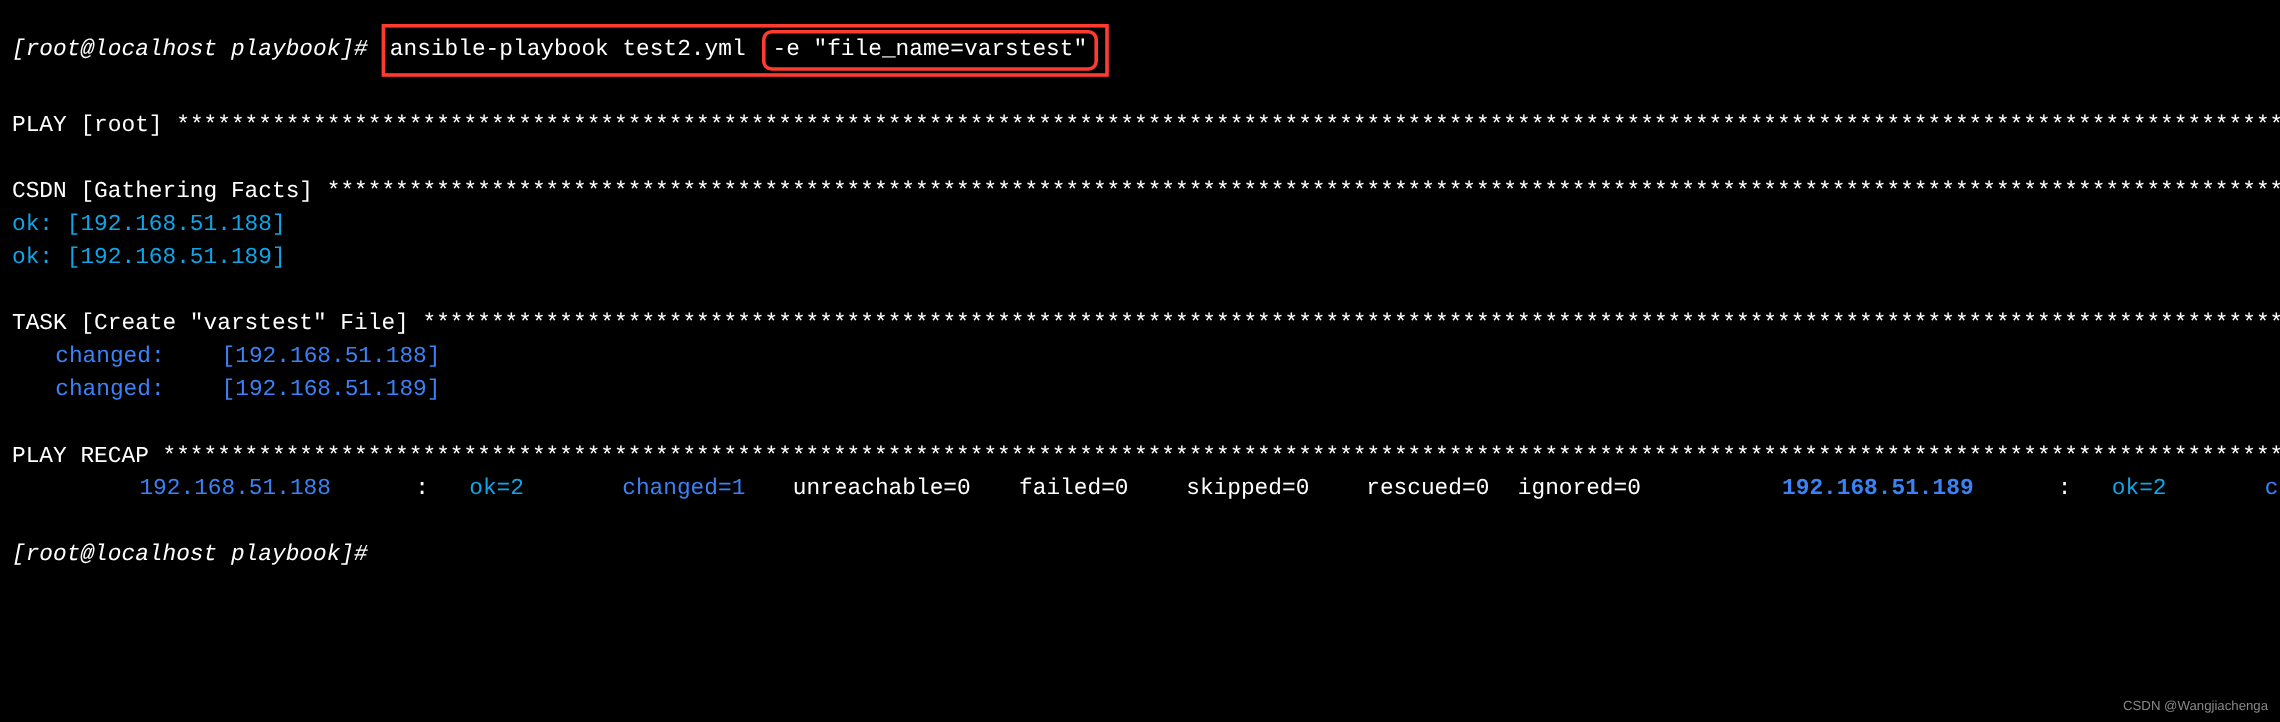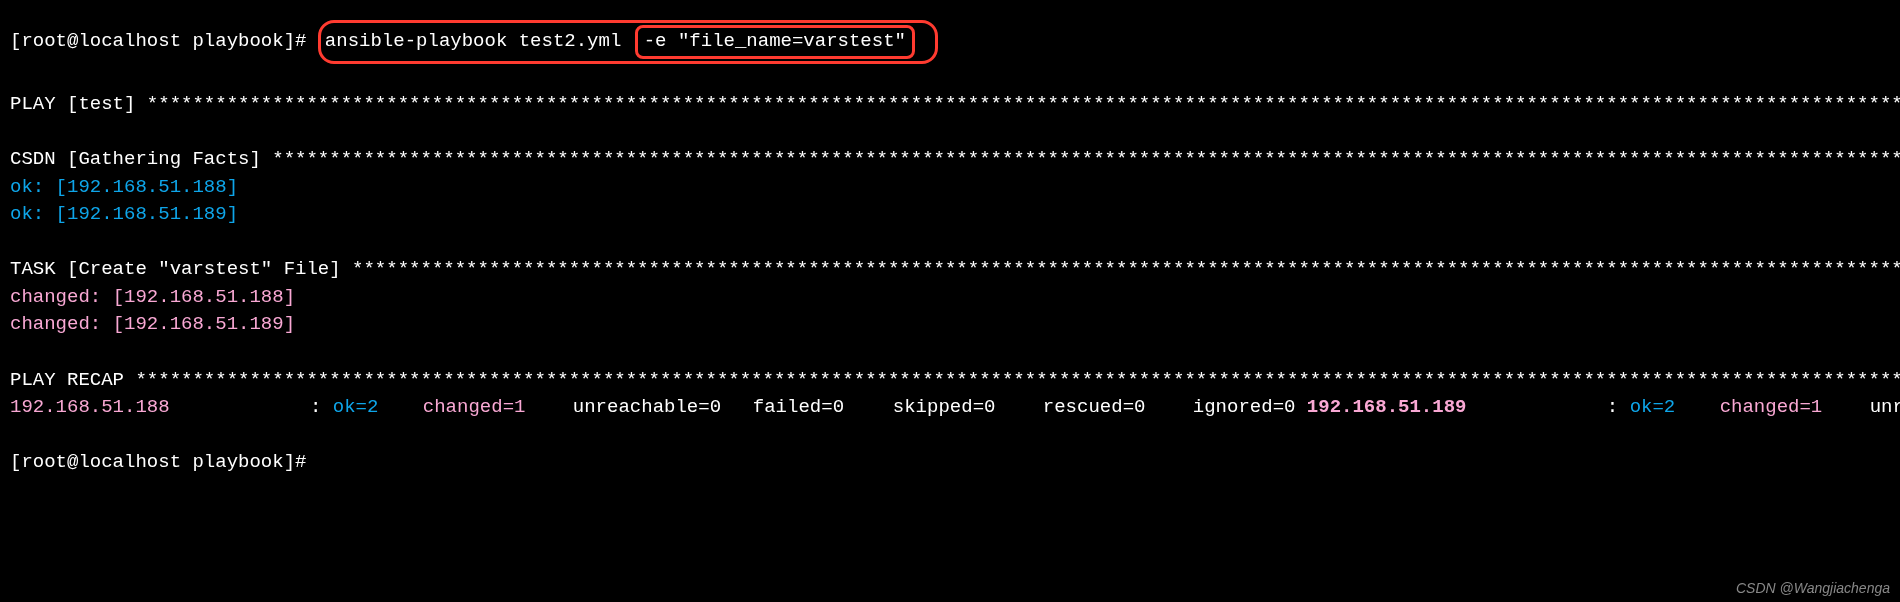--- a/index.html
+++ b/index.html
@@ -19,73 +19,75 @@
       overflow: hidden;
       white-space: nowrap;
       position: relative;
     }
     .line {
       display: block;
       min-height: 1.45em;
     }
     .prompt {
       color: #ffffff;
+      font-style: italic;
     }
     .green {
       color: #0ea5e9;
     }
     .yellow {
-      color: #f9a8d4;
+      color: #3b82f6;
+      margin-left: 36px;
     }
     .highlight-outer {
       border: 3px solid #ff3b30;
-      border-radius: 16px;
-      padding: 2px 20px 2px 4px;
+      border-radius: 0;
+      padding: 2px 6px 2px 4px;
       display: inline-block;
       position: relative;
     }
     .highlight-inner {
       border: 3px solid #ff3b30;
       border-radius: 8px;
       padding: 0px 6px;
       display: inline-block;
       margin-left: 2px;
     }
     .recap-row {
       display: inline;
+      text-align: center;
     }
     .watermark {
       position: absolute;
       bottom: 4px;
       right: 10px;
       color: #888888;
-      font-size: 14px;
+      font-size: 11px;
       font-family: sans-serif;
-      font-style: italic;
     }
   </style>
 </head>
 <body>
 
 
 
 <div class="line">
   <span class="prompt">[root@localhost playbook]#</span>
   <span class="highlight-outer">
     <span>ansible-playbook test2.yml</span>
     <span class="highlight-inner">
       <span>-e "file_name=varstest"</span>
     </span>
   </span>
 </div>
 
 <div class="line">&nbsp;</div>
 
 <div class="line">
-  <span>PLAY [test] </span><span>***************************************************************************************************************************************************************************</span>
+  <span>PLAY [root] </span><span>***************************************************************************************************************************************************************************</span>
 </div>
 
 <div class="line">&nbsp;</div>
 
 <div class="line">
   <span>CSDN [Gathering Facts] </span><span>****************************************************************************************************************************************************************</span>
 </div>
 
 <div class="line">
   <span class="green">ok: </span><span class="green">[192.168.51.188]</span>

